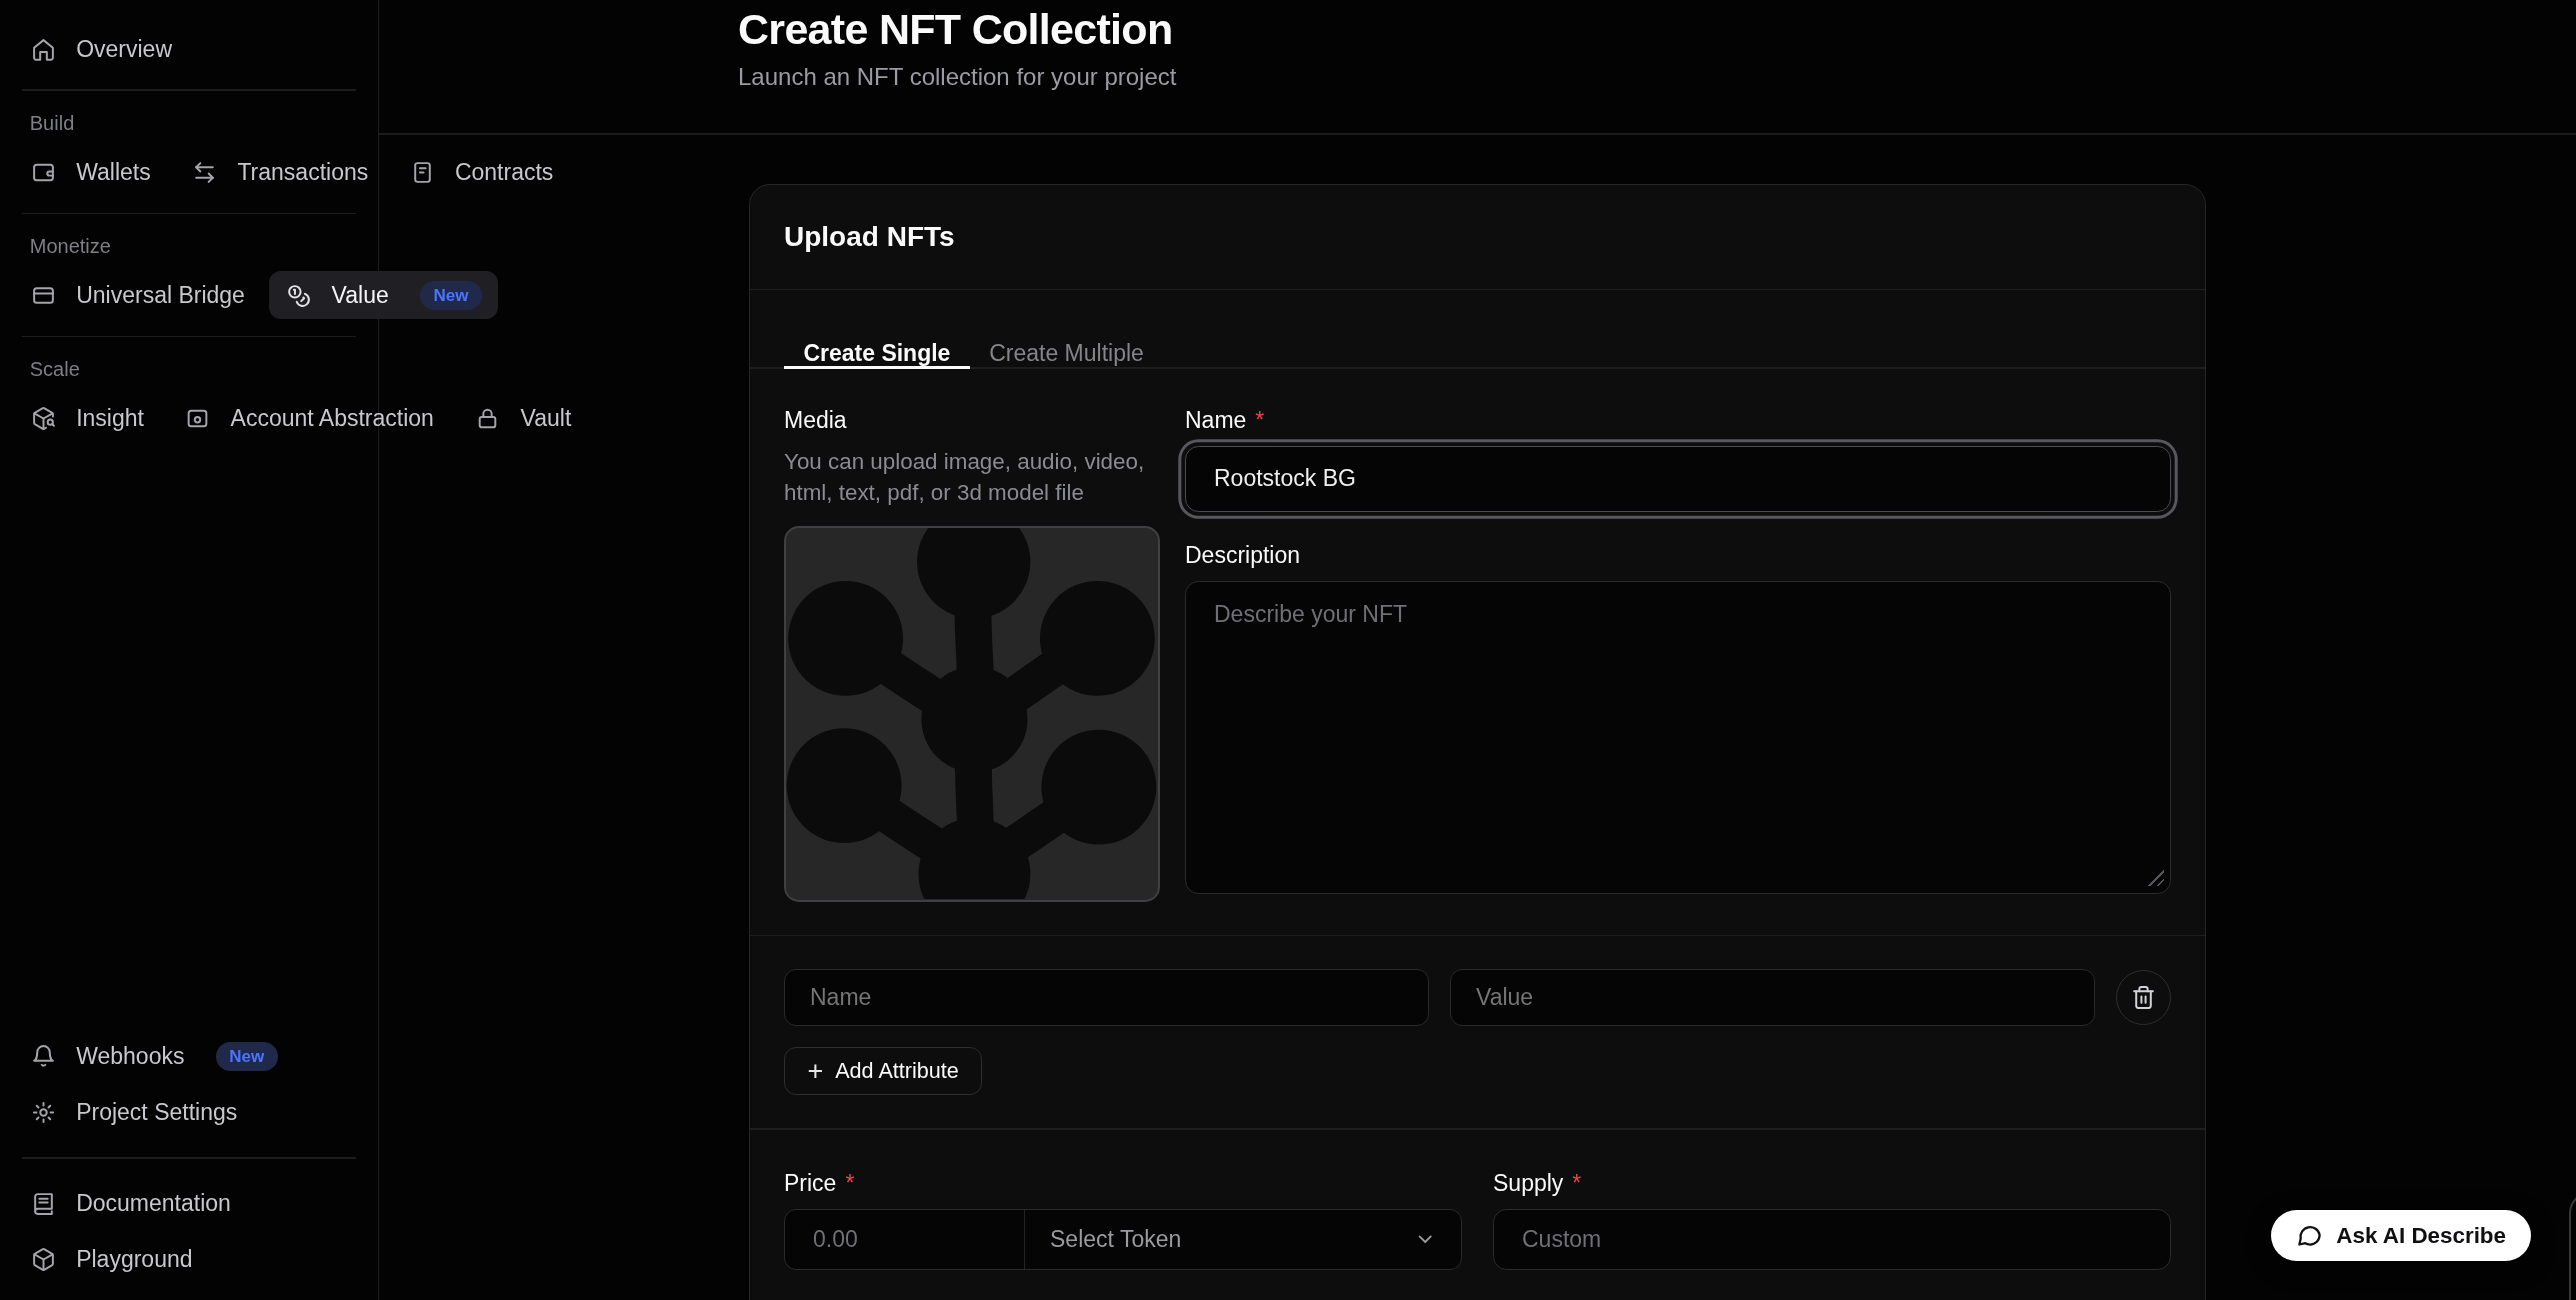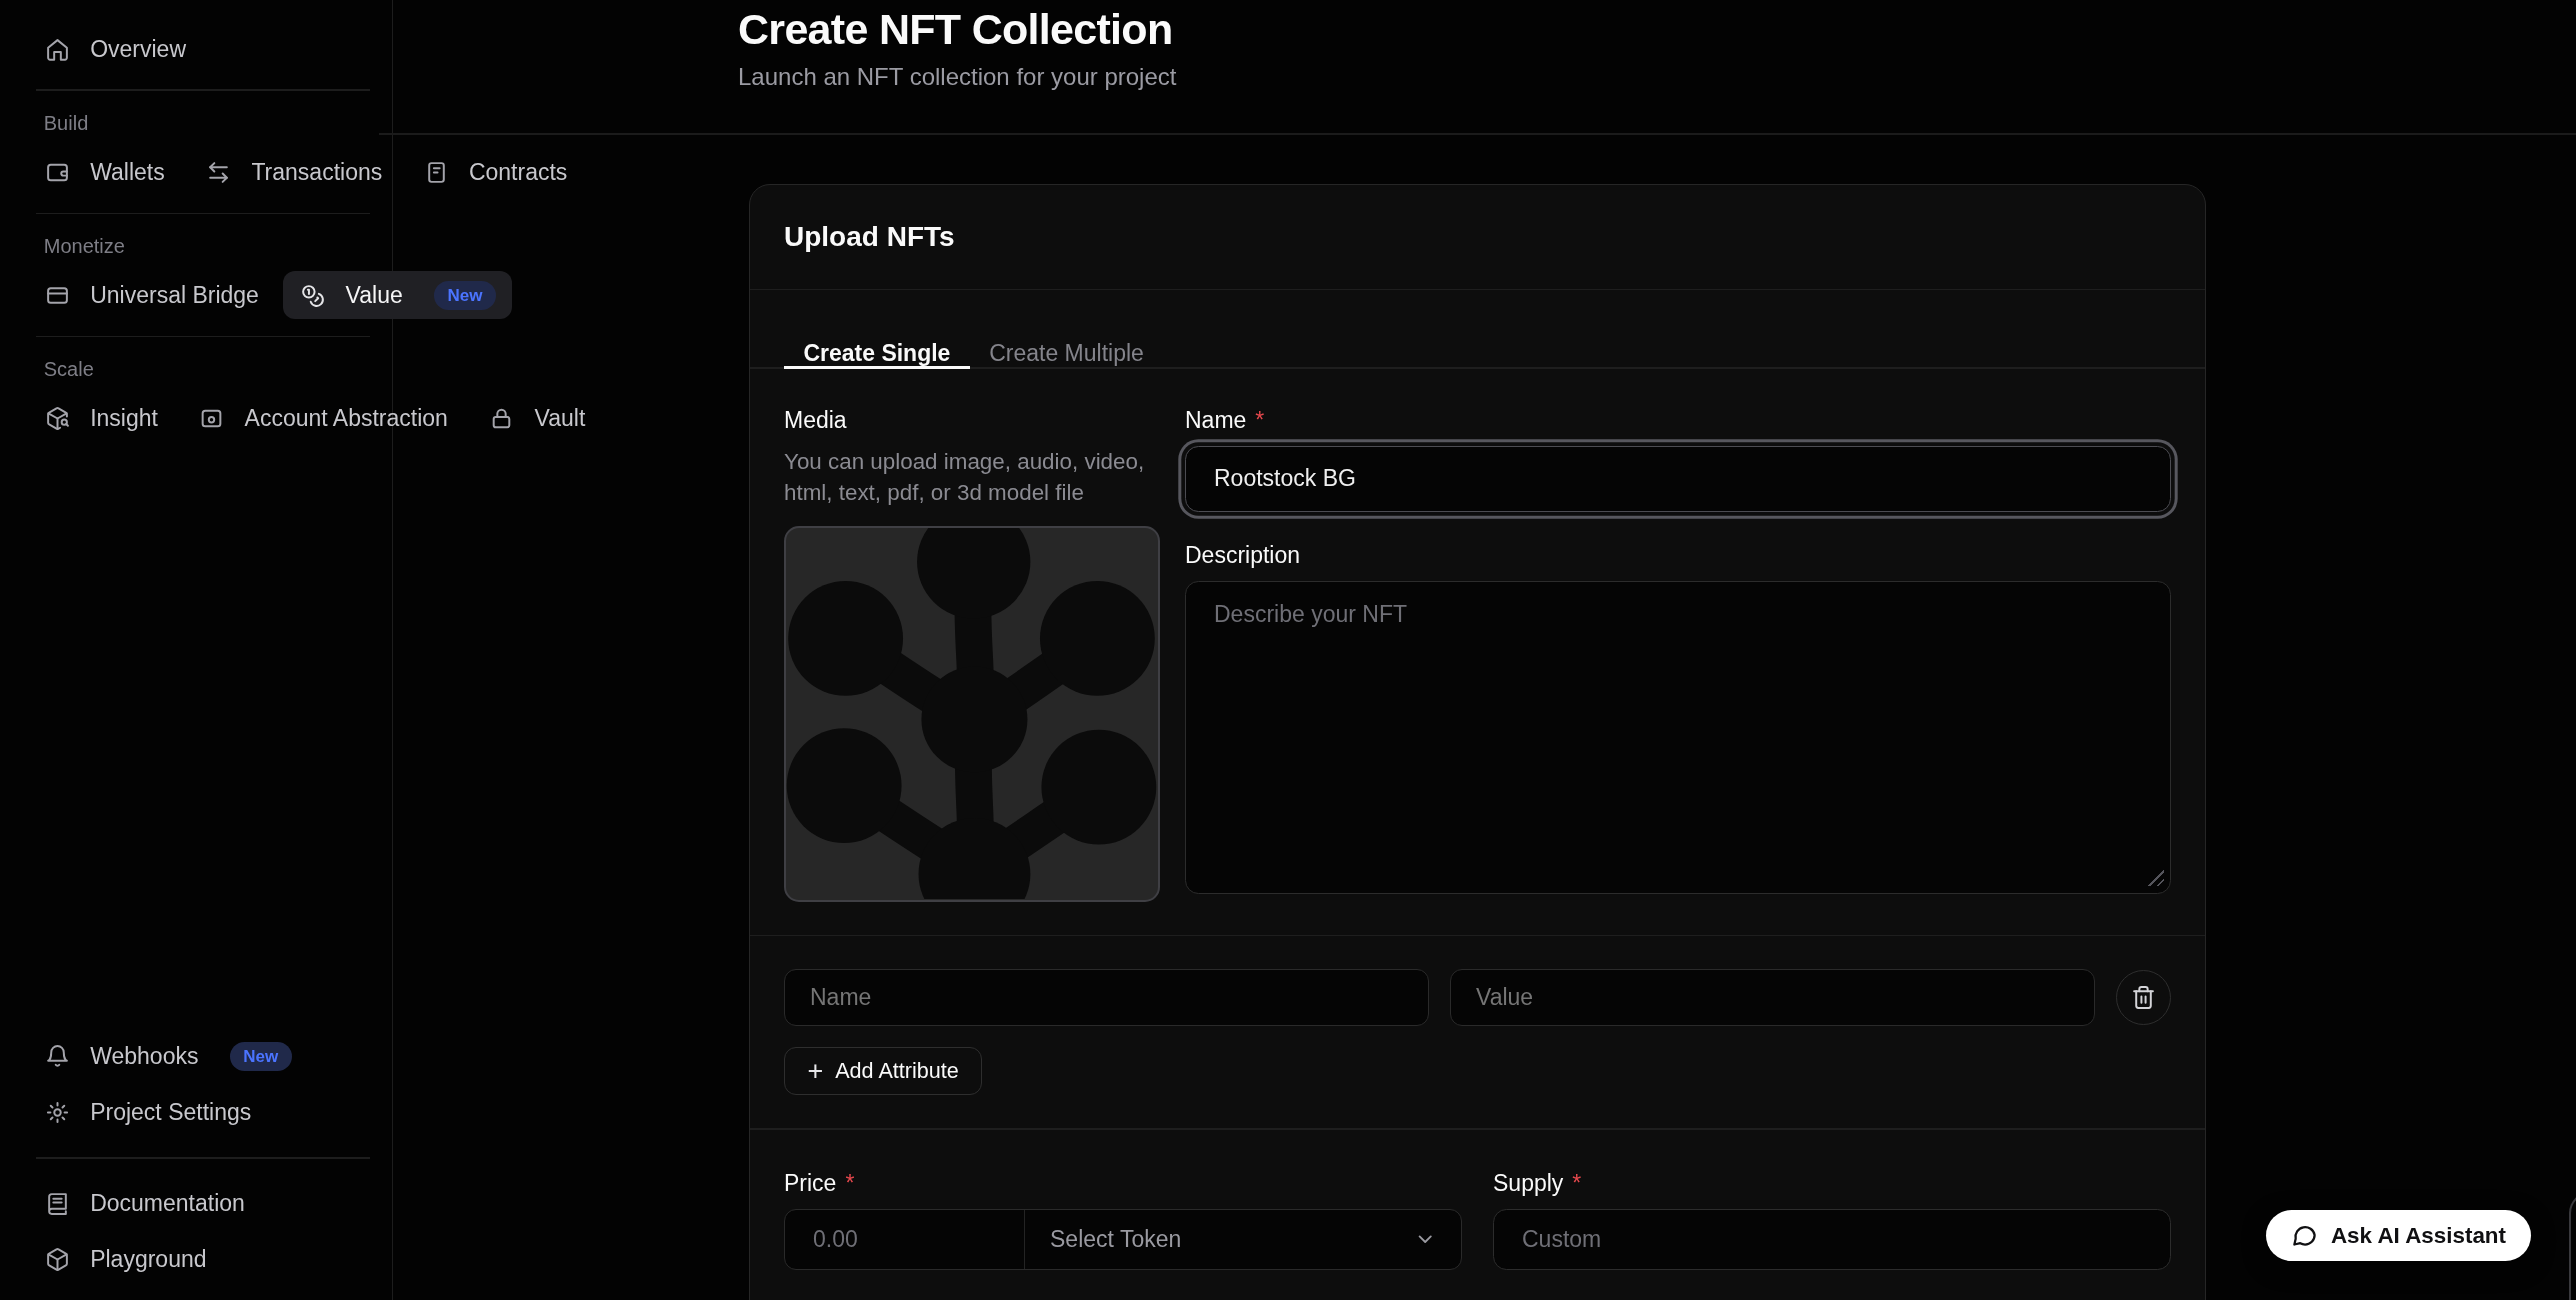--- a/index.html
+++ b/index.html
@@ -1,20 +1,20 @@
 <!DOCTYPE html>
 <html style="font-size:12px"><head>
 <meta charset="utf-8">
 <style>
   html,body{margin:0;padding:0;background:#020202;}
   #app{position:relative;width:2576px;height:1301px;background:#030303;overflow:hidden;
        font-family:"Liberation Sans",sans-serif;color:#ededef;-webkit-font-smoothing:antialiased;}
 
   
-  #sidebar{position:absolute;left:14px;top:0;width:379px;height:100%;box-sizing:border-box;
+  #sidebar{position:absolute;left:0;top:0;width:379px;height:100%;box-sizing:border-box;
            border-right:1.5px solid #1d1d1d;padding:25px 13.4px 18px 13.4px;display:flex;flex-direction:column;}
   .side-item{display:flex;align-items:center;gap:19.4px;height:48px;padding:0 16.4px;border-radius:12px;
              color:#c8c8cd;font-size:23px;flex:none;cursor:pointer;}
   .side-item .icon{width:27px;height:27px;display:flex;align-items:center;justify-content:center;color:#a4a4ab;}
   .side-item.active{background:#202024;color:#f5f5f6;}
   .side-item.active .icon{color:#e4e4e7;}
   .side-divider{height:1.5px;background:#1d1d1d;margin:16.4px 9px;flex:none;}
   .section-label{font-size:20px;color:#7e7e86;padding:0 16.4px;margin:4.5px 0 13.4px 0;flex:none;}
   .side-group{display:flex;flex-direction:row;gap:7.5px;flex:none;}
   .badge{background:#20294a;color:#4b74ff;font-size:17px;font-weight:700;line-height:1;
@@ -366,17 +366,17 @@
   </main>
 
   <div class="corner-frag"></div>
 
   <button class="ai-btn">
     <span>
       <svg width="27" height="27" viewBox="0 0 24 24" fill="none" stroke="#101012" stroke-width="2" stroke-linecap="round" stroke-linejoin="round">
           <path d="M21 11.5a8.5 8.5 0 0 1-8.5 8.5c-1.56 0-3.03-.42-4.29-1.15L3 20l1.15-5.21A8.5 8.5 0 1 1 21 11.5z"></path>
         </svg>
     </span>
-    <span>Ask AI Assistant</span>
+    <span>Ask AI Describe</span>
   </button>
 
 </div>
 
 
 </body></html>

